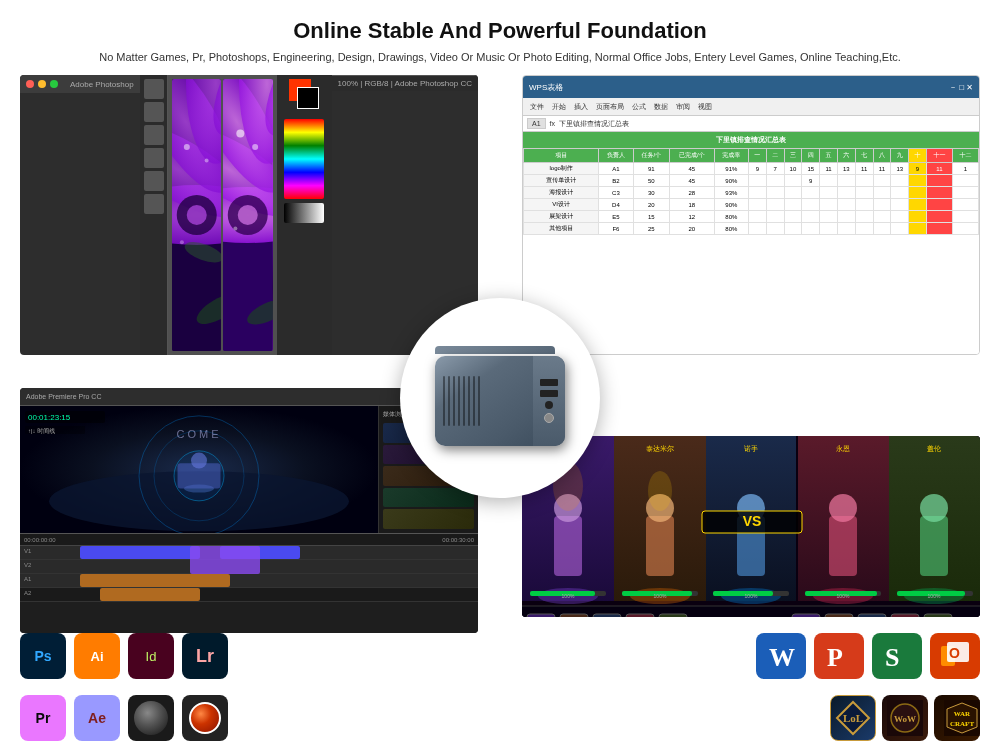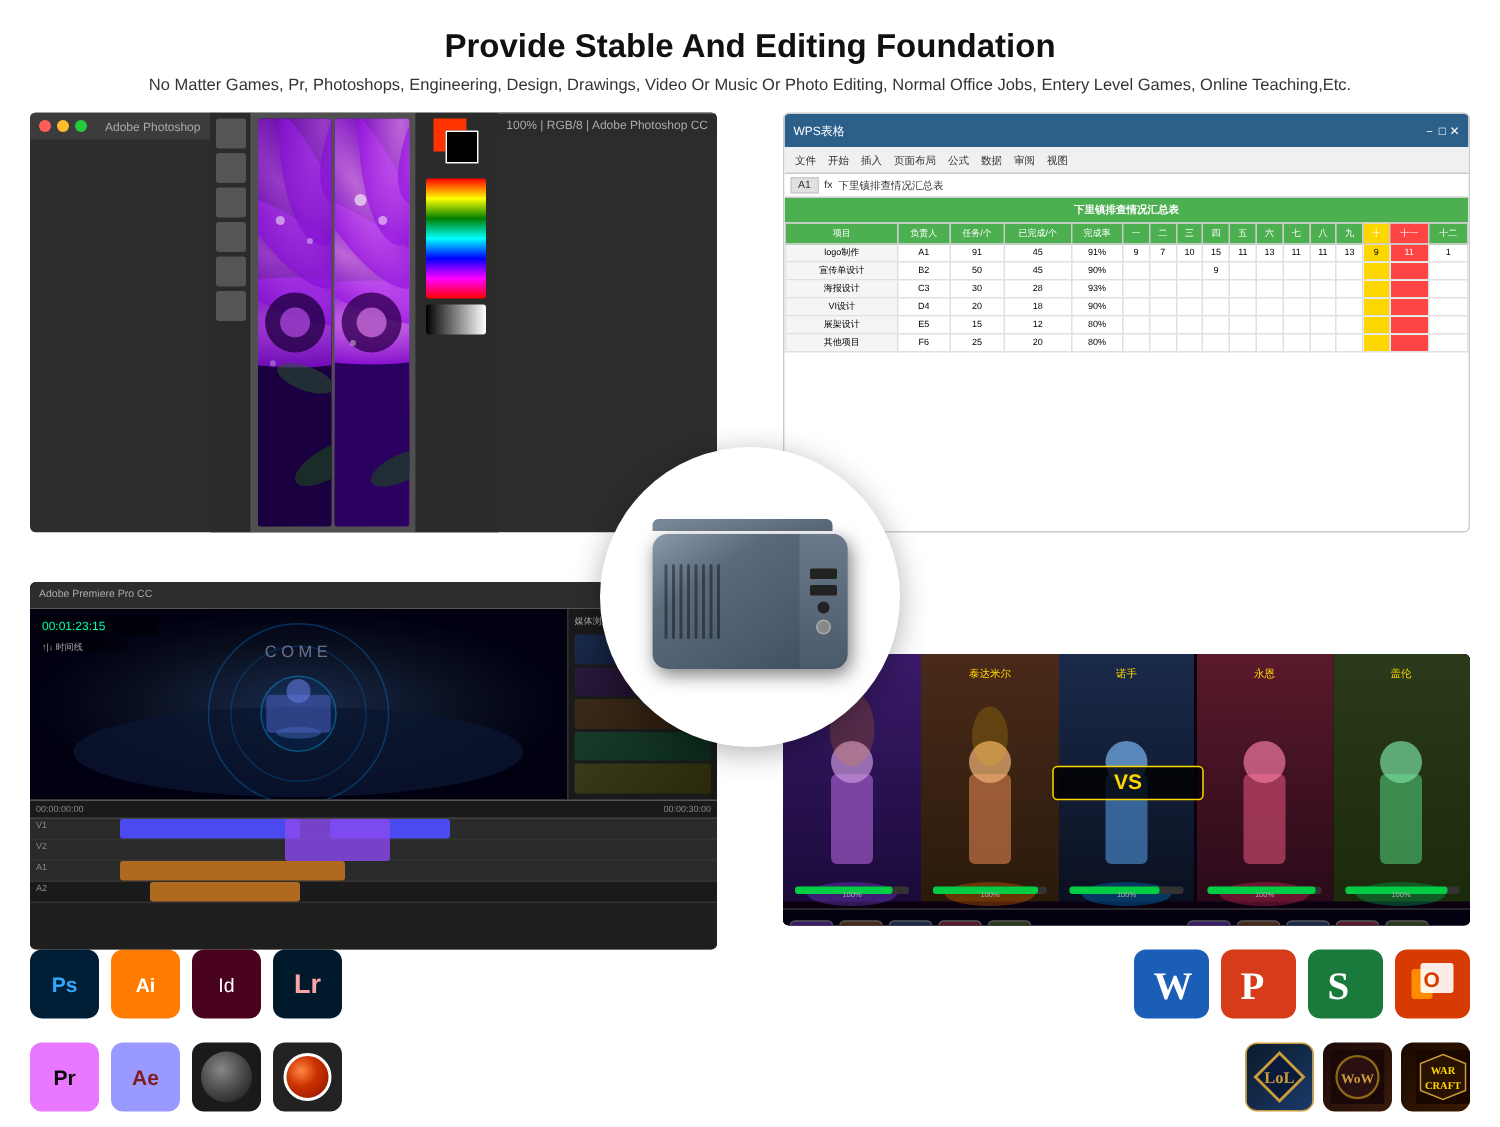--- a/index.html
+++ b/index.html
@@ -146,21 +146,21 @@
       justify-content: center;
       font-size: 15px;
       font-weight: bold;
       color: white;
     }
     .adobe-ps { background: #001e36; }
     .adobe-ps span { color: #31a8ff; font-size: 14px; font-weight: bold; }
     .adobe-ai { background: #ff7c00; }
     .adobe-ai span { color: #fff; font-size: 13px; font-weight: bold; }
     .adobe-id { background: #49021f; }
-    .adobe-id span { color: #ffffff; font-size: 13px; font-weight: normal; }
+    .adobe-id span { color: #bef264; font-size: 13px; font-weight: normal; }
     .adobe-lr { background: #001a2b; }
     .adobe-lr span { color: #fca5a5; font-size: 18px; font-weight: bold; }
 
     
     .img-topright {
       position: absolute;
       right: 0;
       top: 0;
       width: 458px;
       height: 280px;
@@ -421,21 +421,21 @@
       margin: 0 auto 0 0;
       position: relative;
       top: -2px;
     }
   </style>
 </head>
 <body>
 
 <div class="page-wrapper">
 
-  <h1 class="main-title">Provide Stable And Editing Foundation</h1>
+  <h1 class="main-title">Online Stable And Powerful Foundation</h1>
   <p class="subtitle">No Matter Games,  Pr, Photoshops, Engineering, Design, Drawings, Video Or Music Or Photo Editing, Normal Office Jobs, Entery Level Games, Online Teaching,Etc.</p>
 
   <div class="content-area">
 
     <div class="img-topleft">
       <div class="ps-window">
         <div class="ps-titlebar">
           <div class="ps-dot red"></div>
           <div class="ps-dot yellow"></div>
           <div class="ps-dot green"></div>

